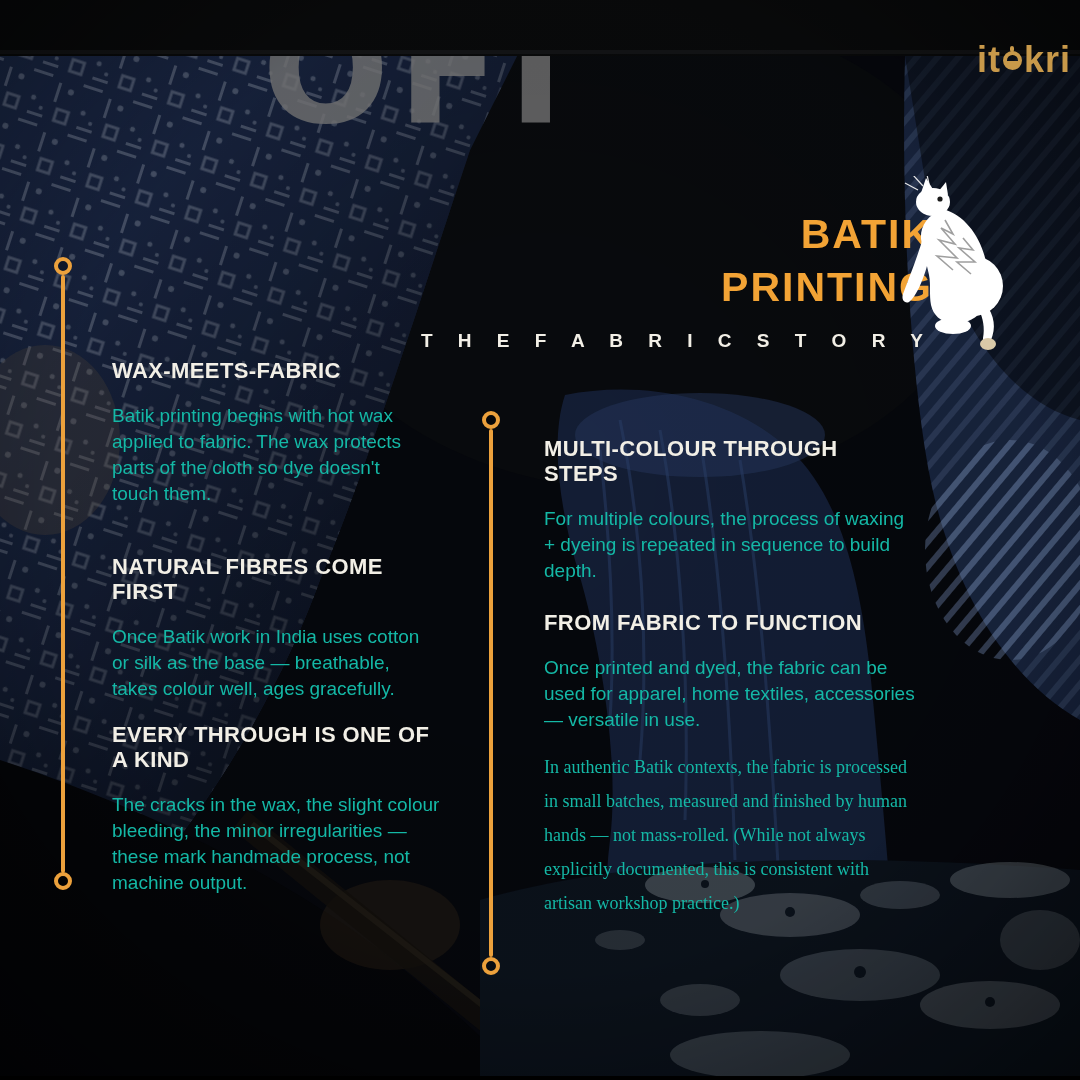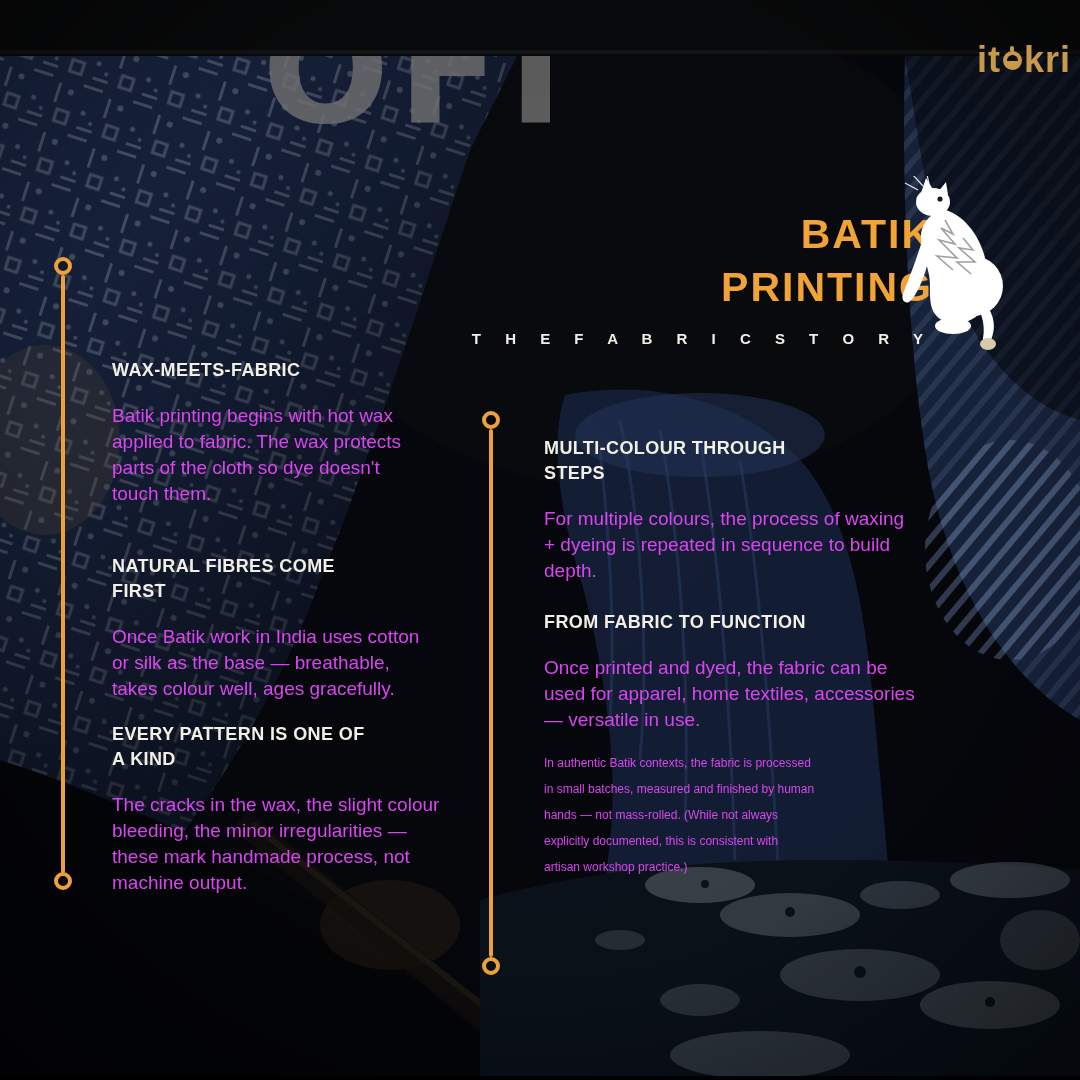--- a/index.html
+++ b/index.html
@@ -28,21 +28,21 @@
     background:#c8994a;border-radius:2px;
   }
 
   
   .title-block{position:absolute;top:208px;right:178px;z-index:5;text-align:right;}
   .title-line{
     color:#f2a335;font-weight:800;font-size:41px;line-height:53px;
     letter-spacing:2px;white-space:nowrap;
   }
   .subtitle{
-    margin-top:16px;color:#f2efe6;font-weight:bold;font-size:15px;
+    margin-top:16px;color:#f2efe6;font-weight:bold;font-size:19px;
     letter-spacing:10px;white-space:nowrap;
   }
 
   
   .cat{position:absolute;left:893px;top:176px;z-index:6;}
 
   
   .tl-ring{
     position:absolute;width:18px;height:18px;border:4px solid #eca13c;
     border-radius:50%;box-sizing:border-box;z-index:4;background:rgba(0,0,0,0.25);
@@ -51,36 +51,36 @@
   .ring-l-top{left:54px;top:257px;}
   .line-l{left:61px;top:275px;height:598px;}
   .ring-l-bot{left:54px;top:872px;}
   .ring-r-top{left:482px;top:411px;}
   .line-r{left:489px;top:429px;height:528px;}
   .ring-r-bot{left:482px;top:957px;}
 
   
   .section{position:absolute;z-index:5;}
   .sec-heading{
-    color:#f2efe6;font-weight:800;font-size:18px;line-height:25px;
+    color:#f2efe6;font-weight:800;font-size:22px;line-height:25px;
     letter-spacing:0.4px;white-space:pre-line;margin:0 0 20px 0;
   }
   .sec-body{
-    color:#d946ef;font-size:19px;line-height:26px;font-weight:normal;
+    color:#14b8a6;font-size:19px;line-height:26px;font-weight:normal;
     white-space:pre-line;margin:0;
   }
   .col-left{left:112px;width:440px;}
   .col-right{left:544px;width:520px;}
   .sec-l1{top:358px;}
   .sec-l2{top:534px;margin-top:20px;}
   .sec-l3{top:722px;}
   .sec-r1{top:436px;}
   .sec-r2{top:610px;}
   .sec-r3{top:750px;}
-  .sec-r3 .sec-body{font-size:12px;line-height:26px;}
+  .sec-r3 .sec-body{font-size:18px;line-height:34px;font-family:Liberation Serif, serif;}
 </style>
 </head>
 <body>
 
 <div class="canvas">
 
   <svg class="bg-svg" viewBox="0 0 1080 1080" xmlns="http://www.w3.org/2000/svg">
     <defs>
       <pattern id="batikA" patternUnits="userSpaceOnUse" width="52" height="52" patternTransform="rotate(18)">
         <g fill="#aebcd6" fill-opacity="0.5">
@@ -235,21 +235,21 @@
 touch them.</p>
   </div>
   <div class="section col-left sec-l2">
     <h2 class="sec-heading">NATURAL FIBRES COME
 FIRST</h2>
     <p class="sec-body">Once Batik work in India uses cotton
 or silk as the base — breathable,
 takes colour well, ages gracefully.</p>
   </div>
   <div class="section col-left sec-l3">
-    <h2 class="sec-heading">EVERY PATTERN IS ONE OF
+    <h2 class="sec-heading">EVERY THROUGH IS ONE OF
 A KIND</h2>
     <p class="sec-body">The cracks in the wax, the slight colour
 bleeding, the minor irregularities —
 these mark handmade process, not
 machine output.</p>
   </div>
 
   <div class="section col-right sec-r1">
     <h2 class="sec-heading">MULTI-COLOUR THROUGH
 STEPS</h2>

